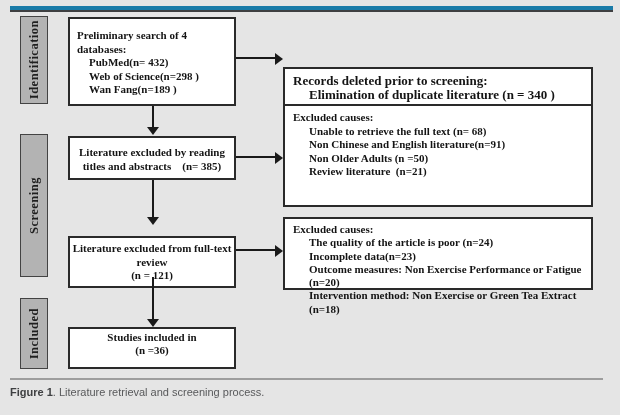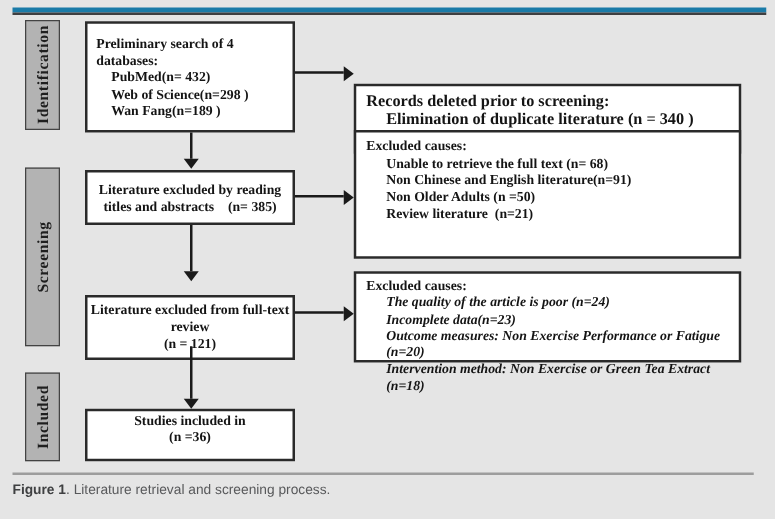--- a/index.html
+++ b/index.html
@@ -62,21 +62,21 @@
 
   .box-excl-screen { left: 283px; top: 104px; width: 310px; height: 103px;
     font-size: 11px; line-height: 13.6px; padding: 5px 4px 0 8px; }
   .box-excl-screen .indent { padding-left: 16px; }
 
   .box-fulltext { left: 68px; top: 236px; width: 168px; height: 52px;
     font-size: 11px; line-height: 13.5px; padding-top: 4px; text-align: center; }
 
   .box-excl-full { left: 283px; top: 217px; width: 310px; height: 73px;
     font-size: 11px; line-height: 13.3px; padding: 4px 2px 0 8px; }
-  .box-excl-full .indent { padding-left: 16px; font-style: italic; }
+  .box-excl-full .indent { padding-left: 16px; }
 
   .box-included { left: 68px; top: 327px; width: 168px; height: 42px;
     font-size: 11px; line-height: 12.6px; padding-top: 2px; text-align: center; }
 
   .vline { position: absolute; width: 2px; background: #1a1a1a; left: 152px; }
   .vhead {
     position: absolute; left: 147px; width: 0; height: 0;
     border-left: 6px solid transparent; border-right: 6px solid transparent;
     border-top: 8px solid #1a1a1a;
   }

